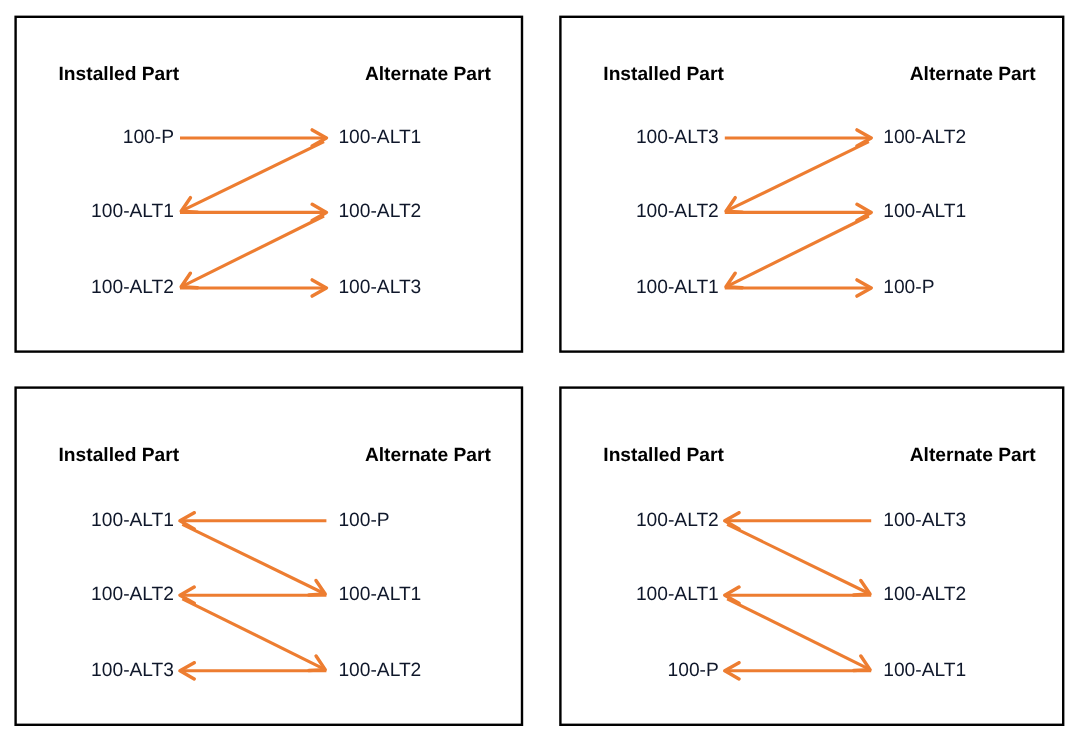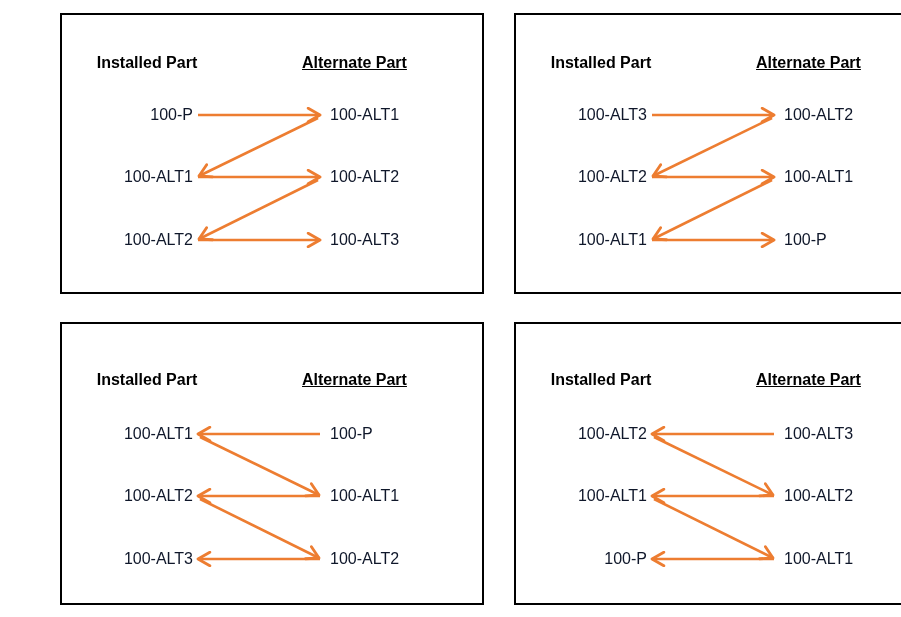--- a/index.html
+++ b/index.html
@@ -3,21 +3,21 @@
 <meta charset="utf-8">
 <style>
   html, body { margin: 0; padding: 0; }
   body {
     width: 901px; height: 617px;
     background: #ffffff;
     font-family: "Liberation Sans", sans-serif;
     position: relative;
     overflow: hidden;
   }
-  .canvas { position: absolute; inset: 0; margin-left: 48px; }
+  .canvas { position: absolute; inset: 0; }
   .panel {
     position: absolute;
     background: #ffffff;
     border: 2px solid #000000;
     box-sizing: border-box;
   }
   .pos-0 { left: 12px;  top: 13px;  width: 424px; height: 281px; }
   .pos-1 { left: 466px; top: 13px;  width: 421px; height: 281px; }
   .pos-2 { left: 12px;  top: 322px; width: 424px; height: 283px; }
   .pos-3 { left: 466px; top: 322px; width: 421px; height: 283px; }
@@ -25,21 +25,21 @@
   .hdr {
     position: absolute;
     top: 38px;
     font-size: 16px;
     font-weight: bold;
     color: #000000;
     line-height: 20px;
     white-space: nowrap;
   }
   .hdr-left  { left: 10px;  width: 150px; text-align: center; }
-  .hdr-right { left: 240px; width: 155px; text-align: left; text-decoration: underline; }
+  .hdr-right { left: 240px; width: 155px; text-align: right; }
 
   .lbl {
     position: absolute;
     font-size: 16px;
     color: #0f172a;
     line-height: 20px;
     white-space: nowrap;
   }
   .col-l { left: 0px;   width: 131px; text-align: right; }
   .col-r { left: 268px; width: 148px; text-align: left; }

